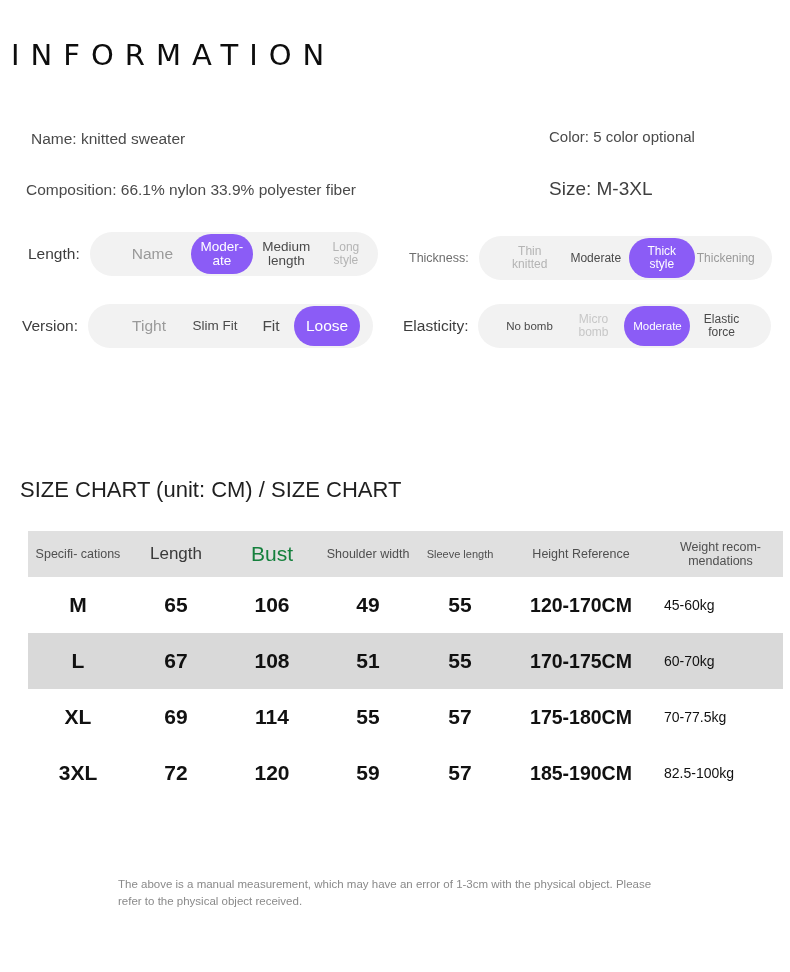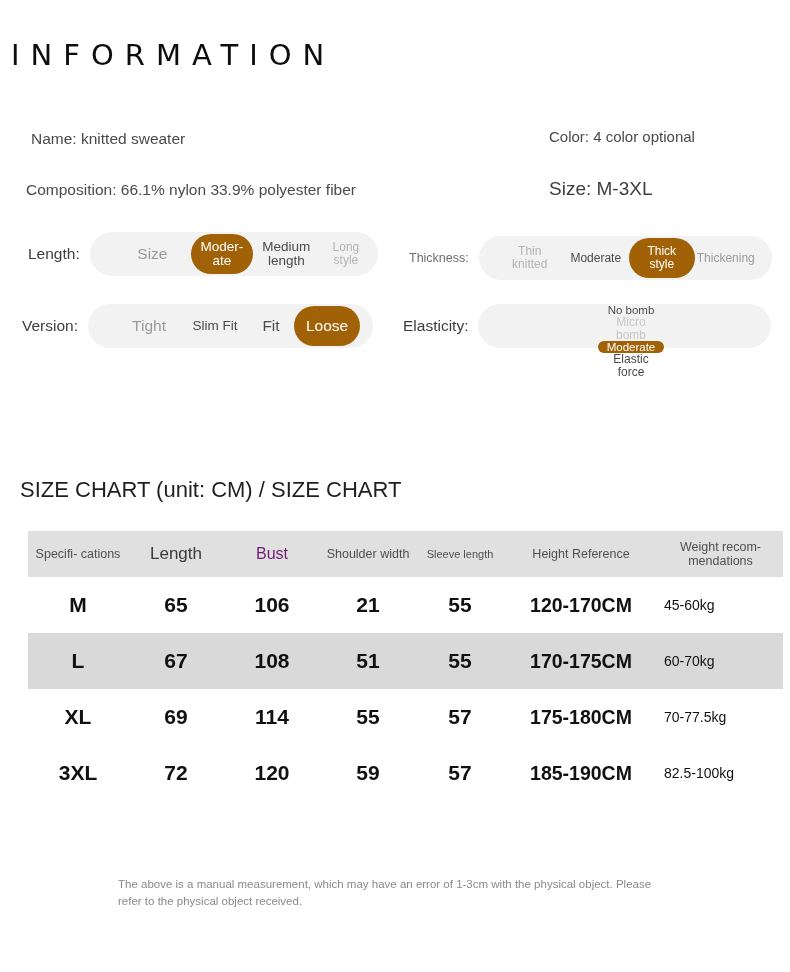--- a/index.html
+++ b/index.html
@@ -88,36 +88,36 @@
     background: #f2f2f2;
     border-radius: 24px;
     height: 44px;
     display: flex;
     align-items: center;
     box-sizing: border-box;
   }
   .attr-track.t-length    { width: 288px; padding: 0 6px 0 24px; }
   .attr-track.t-thickness { width: 293px; padding: 0 6px 0 18px; }
   .attr-track.t-version   { width: 285px; padding: 0 6px 0 28px; }
-  .attr-track.t-elastic   { width: 293px; padding: 0 6px 0 18px; flex-direction: column; }
+  .attr-track.t-elastic   { width: 293px; padding: 0 6px 0 18px; }
 
   .opt {
     display: inline-flex;
     align-items: center;
     justify-content: center;
     text-align: center;
     white-space: pre-line;
     line-height: 1.05;
     box-sizing: border-box;
     border-radius: 22px;
     padding: 0 7px;
     height: 40px;
   }
   .opt.sel {
-    background: #a16207;
+    background: #8b5cf6;
     color: #ffffff;
   }
   
   .tone-faint  { color: #c7c7c7; }
   .tone-light  { color: #b4b4b4; }
   .tone-mid    { color: #9a9a9a; }
   .tone-dark   { color: #4a4a4a; }
   .sz-lg  { font-size: 15.5px; }
   .sz-md  { font-size: 13.5px; }
   .sz-sm  { font-size: 12px; }
@@ -166,21 +166,21 @@
   .c-spec   { width: 96px; }
   .c-len    { width: 92px; }
   .c-bust   { width: 92px; }
   .c-shou   { width: 92px; }
   .c-slv    { width: 84px; }
   .c-hgt    { width: 150px; }
   .c-wgt    { width: 121px; }
 
   th.c-spec { font-size: 12.5px; }
   th.c-len  { font-size: 17px; color:#3a3a3a; }
-  th.c-bust { font-size: 16px; color:#701a75; }
+  th.c-bust { font-size: 21px; color:#15803d; }
   th.c-shou { font-size: 12.5px; }
   th.c-slv  { font-size: 11px; }
   th.c-hgt  { font-size: 12.5px; }
   th.c-wgt  { font-size: 12.5px; }
 
   td.c-hgt { font-size: 19.5px; }
   td.c-wgt {
     font-size: 14px;
     font-weight: normal;
     color: #111111;
@@ -202,30 +202,30 @@
 </head>
 <body>
 
 <div>
 
   <h1 class="hero-title">INFORMATION</h1>
 
   <div class="spec-block">
     <div class="spec-item spec-name">Name: knitted sweater</div>
     <div class="spec-item spec-comp">Composition: 66.1% nylon 33.9% polyester fiber</div>
-    <div class="spec-item spec-color">Color: 4 color optional</div>
+    <div class="spec-item spec-color">Color: 5 color optional</div>
     <div class="spec-item spec-size">Size: M-3XL</div>
   </div>
 
   <div class="attrs">
 
     <div class="attr-row r-length">
       <div class="attr-label">Length:</div>
       <div class="attr-track t-length">
-        <div class="opt tone-mid sz-lg" style="width:78px">Size</div>
+        <div class="opt tone-mid sz-lg" style="width:78px">Name</div>
         <div class="opt sel sz-md" style="width:62px">Moder-
 ate</div>
         <div class="opt tone-dark sz-md" style="width:68px">Medium
 length</div>
         <div class="opt tone-light sz-sm" style="width:52px">Long
 style</div>
       </div>
     </div>
 
     <div class="attr-row r-thickness">
@@ -280,21 +280,21 @@
         <th class="c-hgt">Height Reference</th>
         <th class="c-wgt">Weight recom-
 mendations</th>
       </tr>
     </thead>
     <tbody>
       <tr>
         <td class="c-spec">M</td>
         <td class="c-len">65</td>
         <td class="c-bust">106</td>
-        <td class="c-shou">21</td>
+        <td class="c-shou">49</td>
         <td class="c-slv">55</td>
         <td class="c-hgt">120-170CM</td>
         <td class="c-wgt">45-60kg</td>
       </tr>
       <tr class="striped">
         <td class="c-spec">L</td>
         <td class="c-len">67</td>
         <td class="c-bust">108</td>
         <td class="c-shou">51</td>
         <td class="c-slv">55</td>

